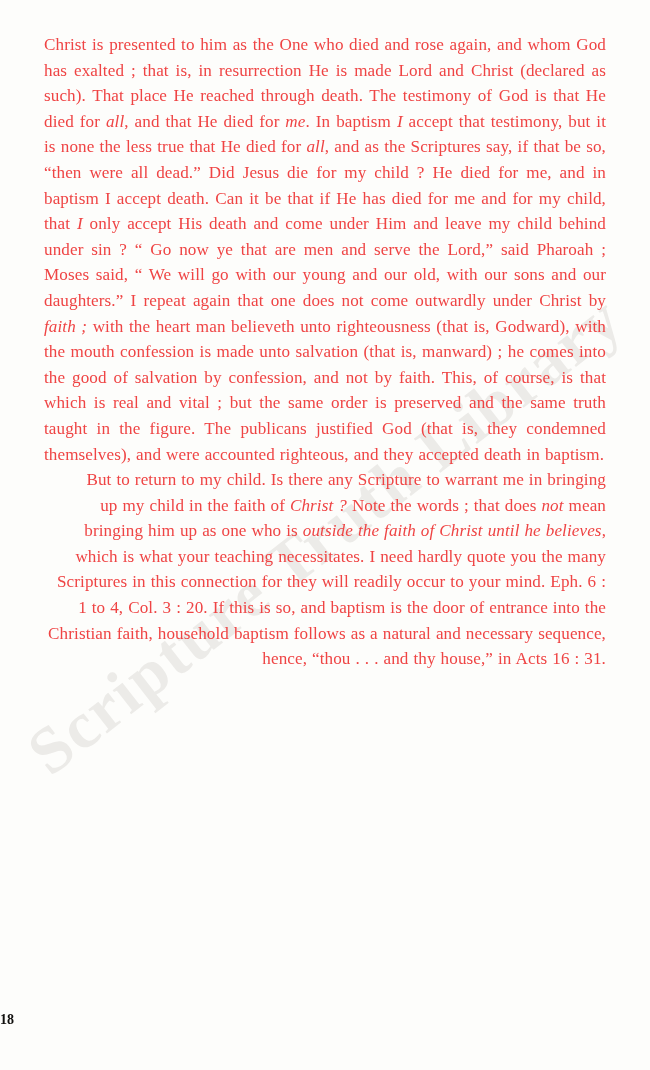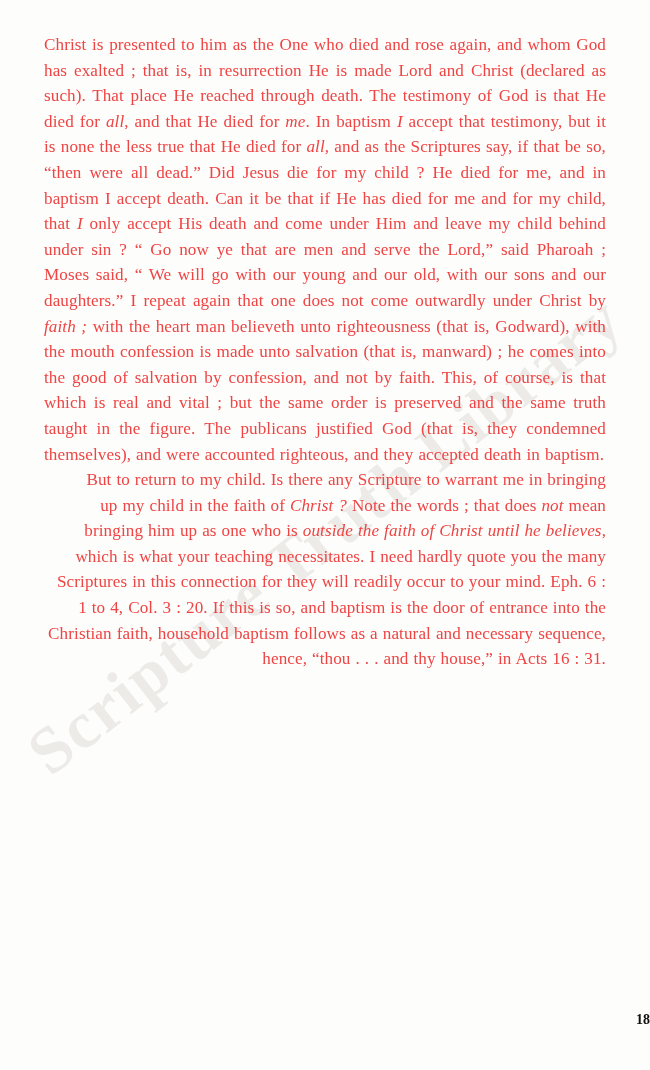--- a/index.html
+++ b/index.html
@@ -68,21 +68,21 @@
   p.last {
     text-align: right;
   }
   i { font-style: italic; }
 
   .folio {
     position: absolute;
     left: 0;
     top: 1012px;
     width: 650px;
-    text-align: right;
+    text-align: left;
     font-family: "Liberation Serif", serif;
     font-size: 14px;
     font-weight: 700;
     color: #100f0d;
     z-index: 2;
   }
 </style>
 </head>
 <body>
 

